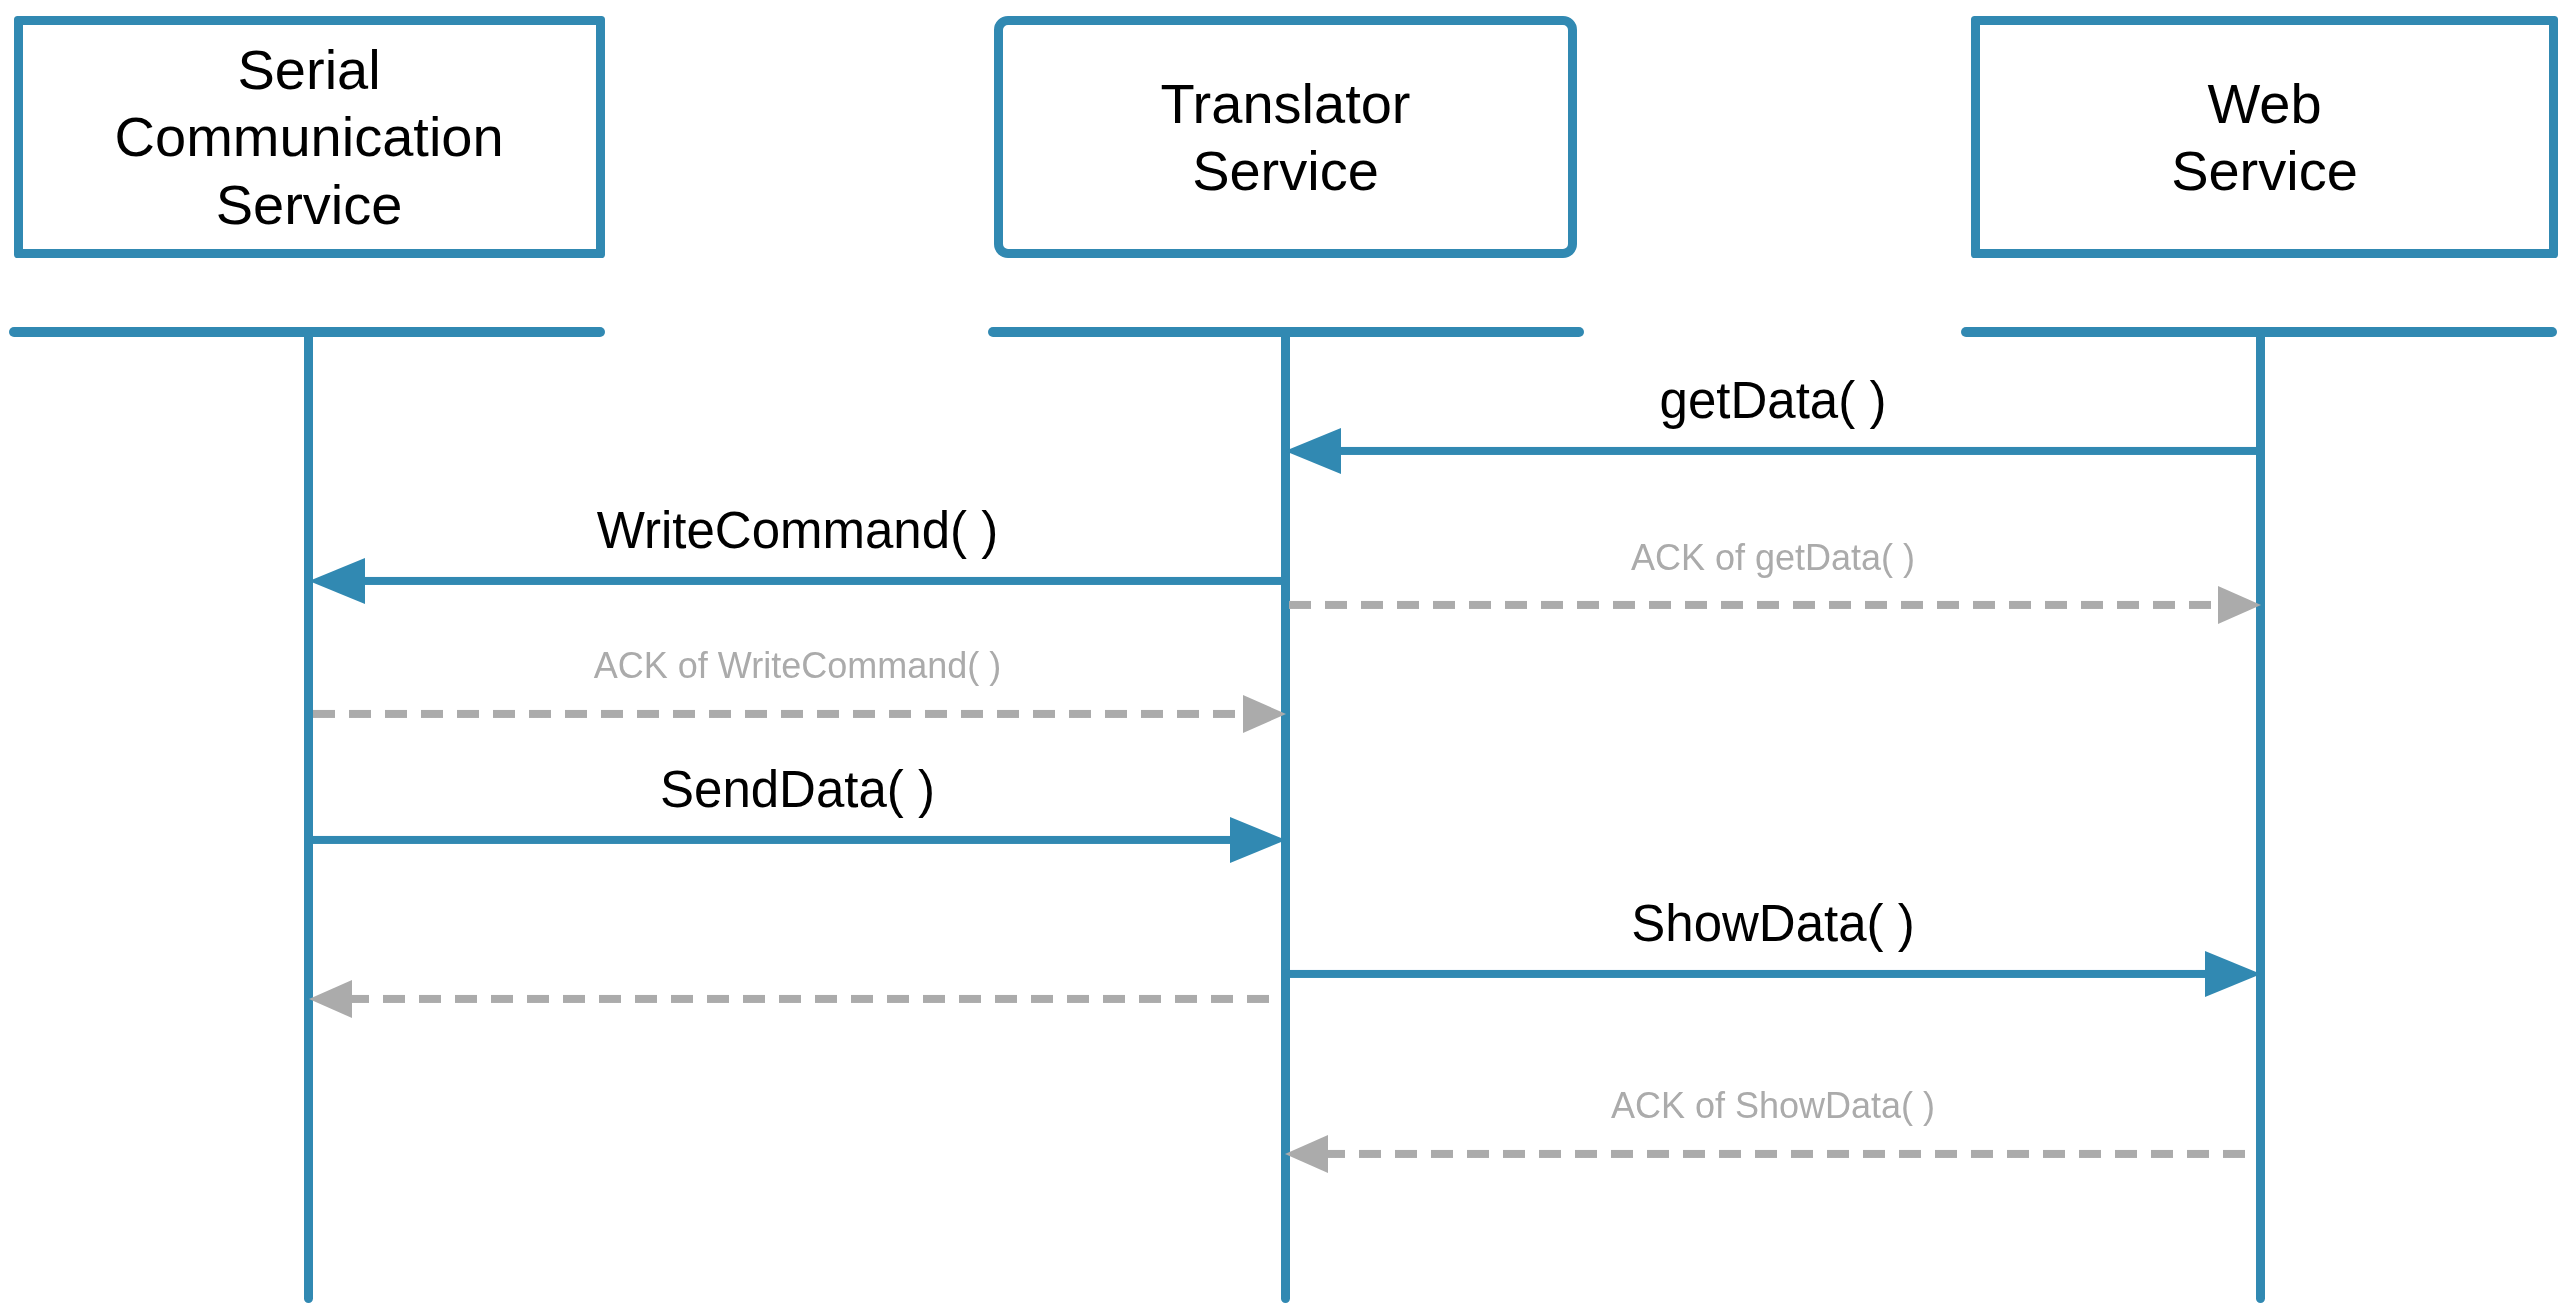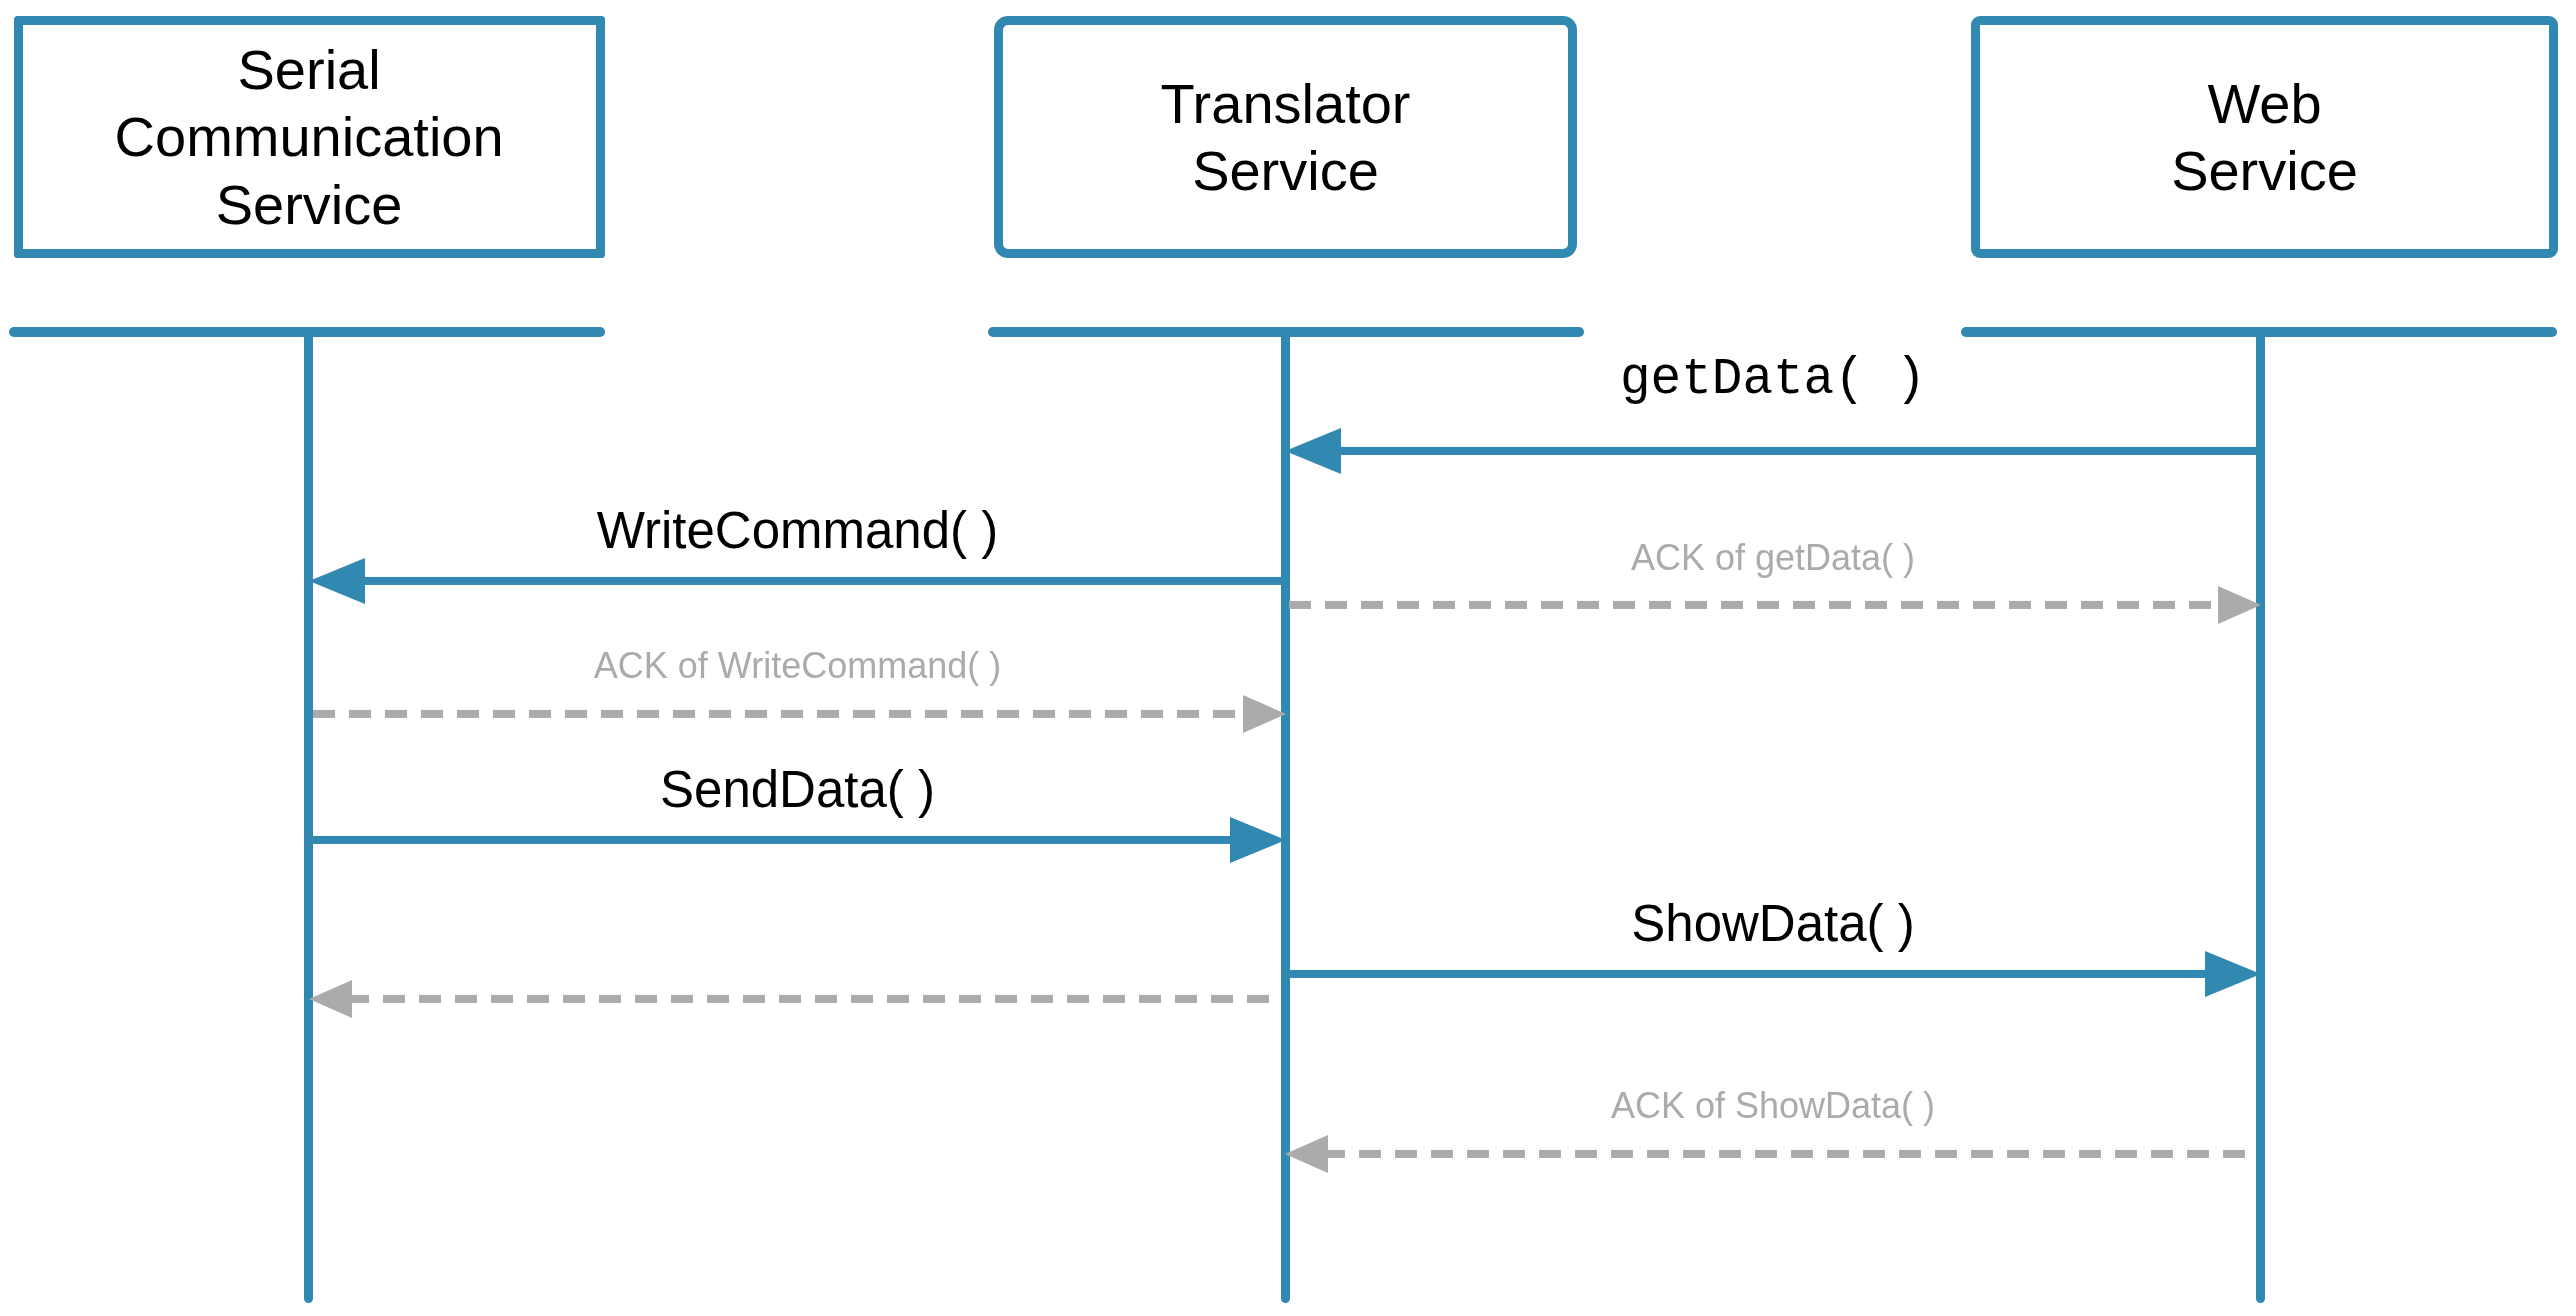--- a/index.html
+++ b/index.html
@@ -28,21 +28,21 @@
   }
   .actor-box .actor-label {
     font-size: 56px;
     line-height: 1.21;
     color: #000000;
     text-align: center;
     white-space: pre-line;
   }
   #box-serial     { left: 13.6px;   width: 591px; }
   #box-translator { left: 994px; width: 583px; border-radius: 14px; }
-  #box-web        { left: 1971px; width: 587px; border-radius: 9px; }
+  #box-web        { left: 1971px; width: 587px; }
 
   
   .actor-bar {
     position: absolute;
     top: 327px;
     height: 10px;
     border-radius: 5.4px;
     background: #3189b2;
   }
   #bar-serial     { left: 9px;   width: 596px; }
@@ -144,21 +144,21 @@
   </div>
 
   <div class="actor-bar" id="bar-serial"></div>
   <div class="actor-bar" id="bar-translator"></div>
   <div class="actor-bar" id="bar-web"></div>
 
   <div class="lifeline" id="life-serial"></div>
   <div class="lifeline" id="life-translator"></div>
   <div class="lifeline" id="life-web"></div>
 
-  <div class="msg-label call regB" style="top:351px;font-family:Liberation Mono, monospace;">getData( )</div>
+  <div class="msg-label call regB" style="top:371px;">getData( )</div>
   <div class="msg solid head-left regB" style="top:428px;">
     <div class="line"></div>
     <div class="head"></div>
   </div>
 
   <div class="msg-label call regA" style="top:501px;">WriteCommand( )</div>
   <div class="msg solid head-left regA" style="top:558px;">
     <div class="line"></div>
     <div class="head"></div>
   </div>

